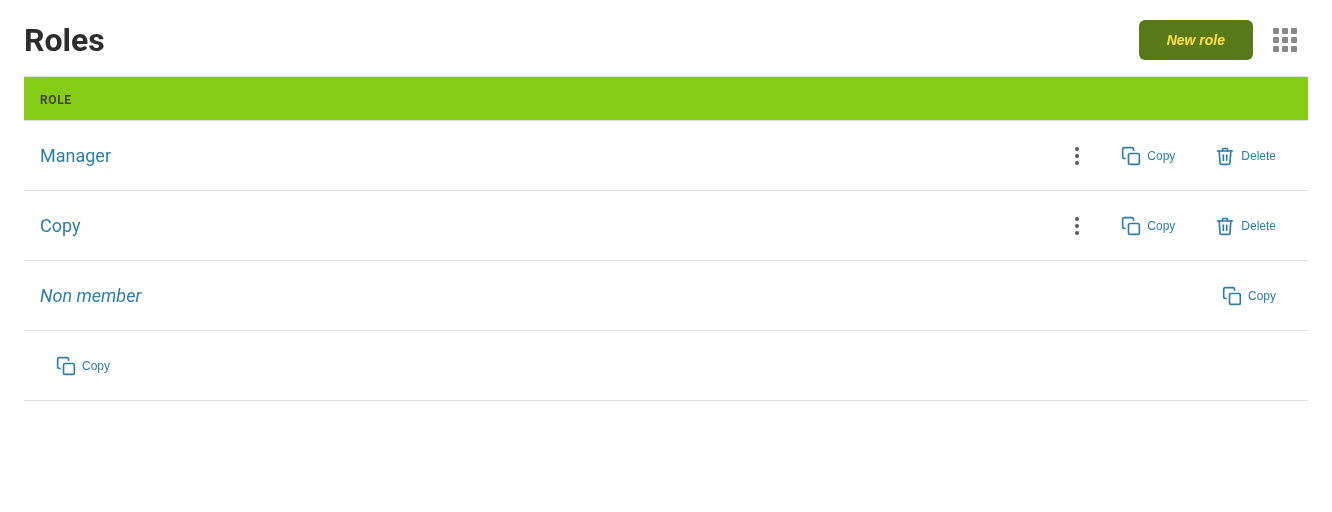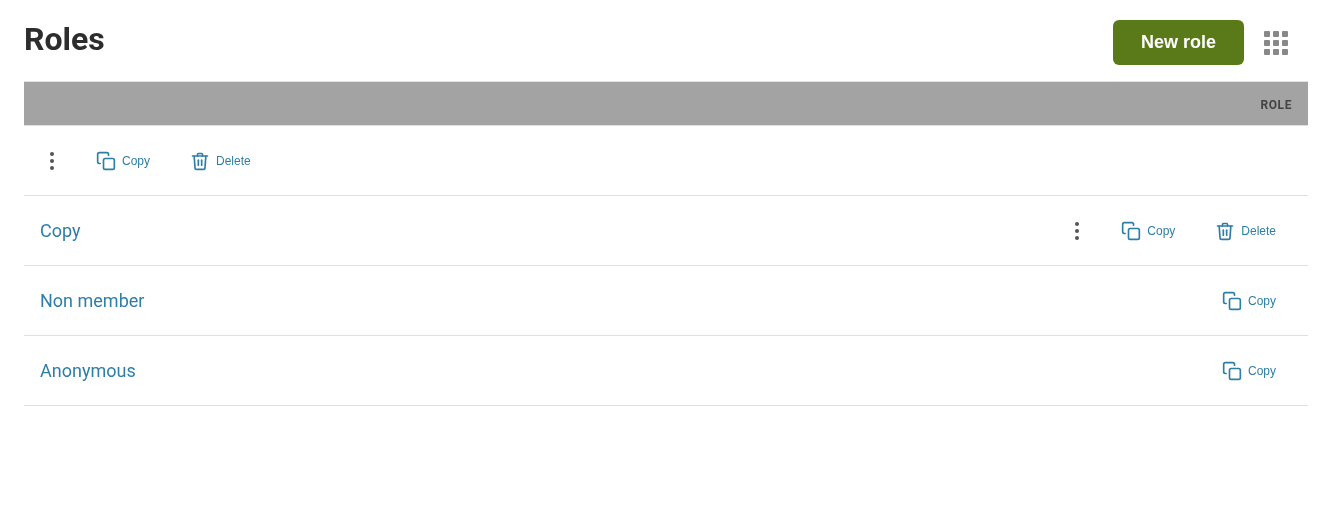--- a/index.html
+++ b/index.html
@@ -11,47 +11,48 @@
     body {
       font-family: -apple-system, BlinkMacSystemFont, 'Segoe UI', Roboto, sans-serif;
       background: #fff;
       color: #333;
       width: 1332px;
       min-height: 512px;
     }
 
     .header {
       display: flex;
-      align-items: flex-start;
+      align-items: center;
       justify-content: space-between;
-      padding: 20px 40px 16px 24px;
+      padding: 20px 31px 16px 24px;
       gap: 10px;
     }
 
     .page-title {
       font-size: 32px;
       font-weight: 700;
       color: #2d2d2d;
     }
 
     .header-actions {
       display: flex;
       align-items: center;
       gap: 16px;
     }
 
     .new-role-button {
       background-color: #5a7a1a;
-      color: #ffffff;
+      color: #fde047;
       border: none;
       border-radius: 6px;
       padding: 12px 28px;
-      font-size: 18px;
+      font-size: 14px;
       font-weight: 600;
       cursor: pointer;
+      font-style: italic;
     }
 
     .grid-icon {
       display: grid;
       grid-template-columns: repeat(3, 6px);
       grid-template-rows: repeat(3, 6px);
       gap: 3px;
       cursor: pointer;
       padding: 4px;
     }
@@ -62,24 +63,23 @@
       background: #888;
       border-radius: 1px;
     }
 
     .table-container {
       border-top: 1px solid #e0e0e0;
       margin: 0 24px;
     }
 
     .table-header {
-      background: #a3a3a3;
+      background: #84cc16;
       padding: 12px 16px;
       border-bottom: 1px solid #e0e0e0;
-      text-align: right;
     }
 
     .table-header-label {
       font-size: 12px;
       font-weight: 700;
       color: #444;
       letter-spacing: 0.05em;
       text-transform: uppercase;
     }
 
@@ -92,20 +92,21 @@
     }
 
     .role-name {
       flex: 1;
       font-size: 18px;
       color: #2e7ea6;
       cursor: pointer;
     }
 
     .role-name.italic {
+      font-style: italic;
     }
 
     .row-actions {
       display: flex;
       align-items: center;
       gap: 8px;
     }
 
     .dots-menu {
       color: #555;
@@ -170,20 +171,21 @@
     </div>
   </div>
 </div>
 
 <div class="table-container">
   <div class="table-header">
     <span class="table-header-label">ROLE</span>
   </div>
 
   <div class="table-row">
+    <span class="role-name">Manager</span>
     <div class="row-actions">
       <div class="dots-menu">
         <span></span>
         <span></span>
         <span></span>
       </div>
       <button class="action-button">
         <svg class="copy-icon" viewBox="0 0 24 24" fill="none" stroke="#2e7ea6" stroke-width="2" stroke-linecap="round" stroke-linejoin="round">
           <rect x="9" y="9" width="13" height="13" rx="2" ry="2"></rect>
           <path d="M5 15H4a2 2 0 0 1-2-2V4a2 2 0 0 1 2-2h9a2 2 0 0 1 2 2v1"></path>
@@ -238,21 +240,20 @@
         <svg class="copy-icon" viewBox="0 0 24 24" fill="none" stroke="#2e7ea6" stroke-width="2" stroke-linecap="round" stroke-linejoin="round">
           <rect x="9" y="9" width="13" height="13" rx="2" ry="2"></rect>
           <path d="M5 15H4a2 2 0 0 1-2-2V4a2 2 0 0 1 2-2h9a2 2 0 0 1 2 2v1"></path>
         </svg>
         <span>Copy</span>
       </button>
     </div>
   </div>
 
   <div class="table-row">
-    <span class="role-name italic">Anonymous</span>
     <div class="row-actions">
       <button class="action-button">
         <svg class="copy-icon" viewBox="0 0 24 24" fill="none" stroke="#2e7ea6" stroke-width="2" stroke-linecap="round" stroke-linejoin="round">
           <rect x="9" y="9" width="13" height="13" rx="2" ry="2"></rect>
           <path d="M5 15H4a2 2 0 0 1-2-2V4a2 2 0 0 1 2-2h9a2 2 0 0 1 2 2v1"></path>
         </svg>
         <span>Copy</span>
       </button>
     </div>
   </div>

